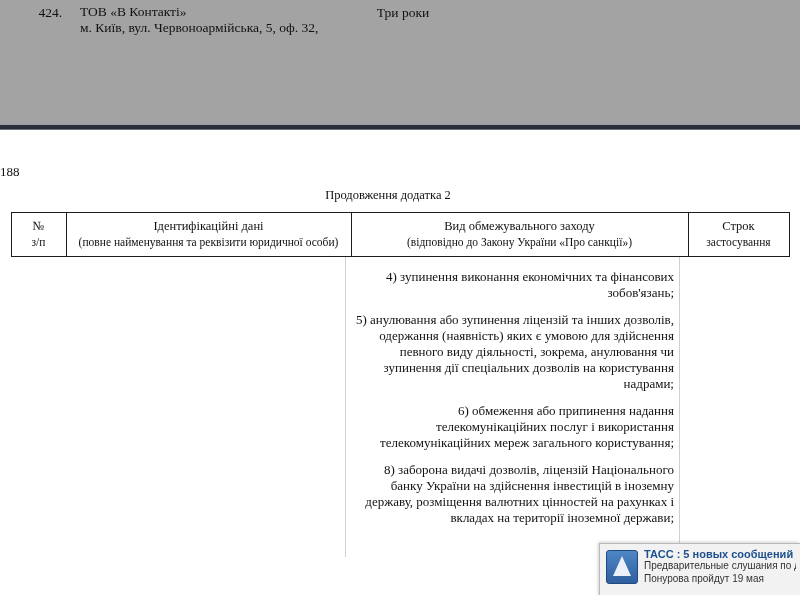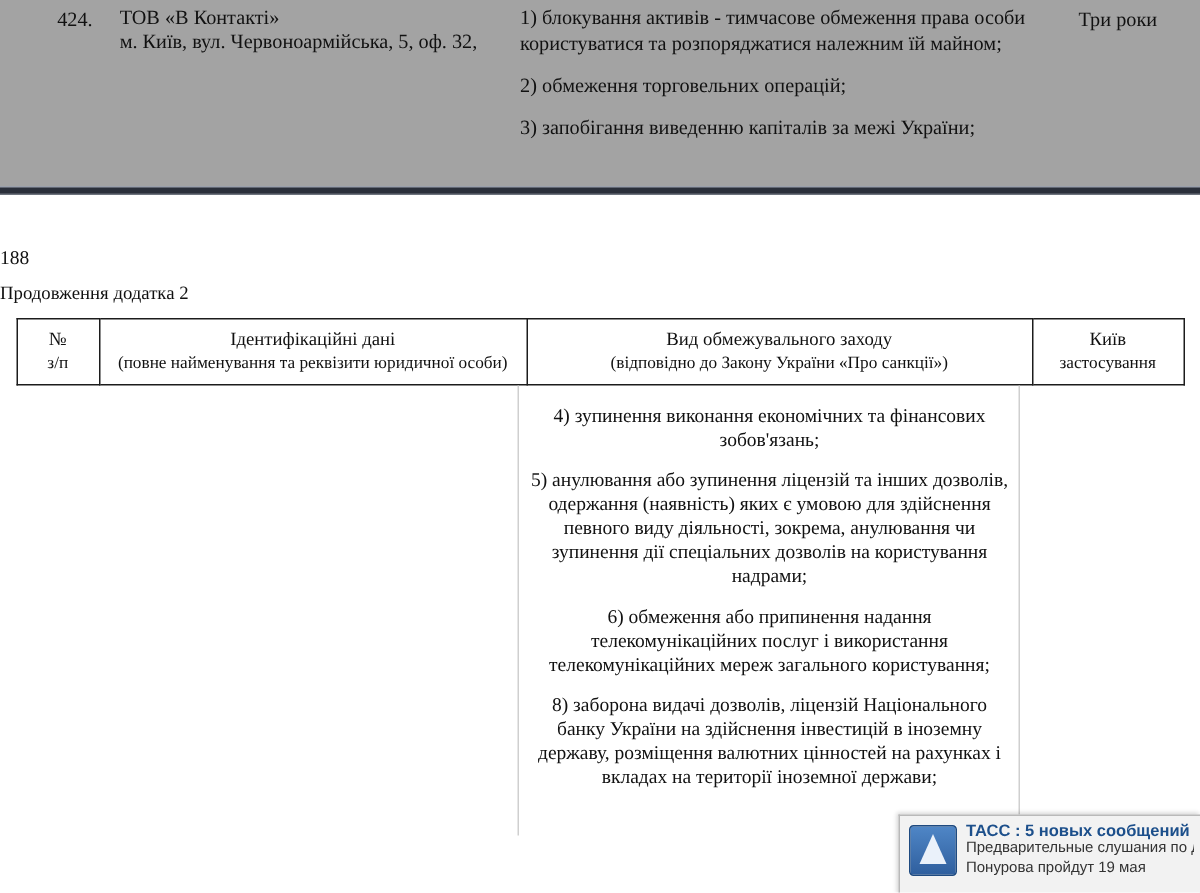--- a/index.html
+++ b/index.html
@@ -79,21 +79,21 @@
     position: relative;
     background: #ffffff;
     height: 439px;
     overflow: hidden;
   }
   .page-number {
     font-size: 13px;
     margin-top: 6px;
   }
   .continuation {
-    text-align: left;
+    text-align: center;
     font-size: 12.5px;
     padding-right: 24px;
     margin-top: 8px;
   }
 
   table.sanctions {
     border-collapse: collapse;
     margin: 9px auto 0 auto;
     width: 742px;
     table-layout: fixed;
@@ -125,21 +125,21 @@
   .measures-col {
     position: absolute;
     left: 352px;
     top: 12px;
     width: 322px;
     font-size: 13px;
     line-height: 1.23;
   }
   .measures-col p {
     margin: 0 0 11px 0;
-    text-align: center;
+    text-align: right;
   }
 
   
   .col-line {
     position: absolute;
     top: 0;
     width: 1px;
     background: #cfcfcf;
     height: 100%;
   }
@@ -210,25 +210,20 @@
 </head>
 <body>
 
 <div class="page-top">
   <div class="row-top">
     <div class="cell-num">424.</div>
     <div class="cell-ident">
       <div class="ln1">ТОВ «В Контакті»</div>
       <div class="ln2">м. Київ, вул. Червоноармійська, 5, оф. 32,</div>
     </div>
-    <div class="cell-measures">
-      <p>1) блокування активів - тимчасове обмеження права особи користуватися та розпоряджатися належним їй майном;</p>
-      <p>2) обмеження торговельних операцій;</p>
-      <p>3) запобігання виведенню капіталів за межі України;</p>
-    </div>
     <div class="cell-term">Три роки</div>
   </div>
 </div>
 
 <div class="page-gap"></div>
 <div class="page-gap-space"></div>
 
 <div class="page-bottom">
   <div class="page-number">188</div>
   <div class="continuation">Продовження додатка 2</div>
@@ -242,21 +237,21 @@
         </th>
         <th class="col-ident">
           <span>Ідентифікаційні дані</span>
           <span class="sub">(повне найменування та реквізити юридичної особи)</span>
         </th>
         <th class="col-measure">
           <span>Вид обмежувального заходу</span>
           <span class="sub">(відповідно до Закону України «Про санкції»)</span>
         </th>
         <th class="col-term">
-          <span>Київ</span>
+          <span>Строк</span>
           <span class="sub">застосування</span>
         </th>
       </tr>
     </thead>
   </table>
 
   <div class="body-area">
     <div class="col-line" style="left:345px;"></div>
     <div class="col-line" style="left:679px;"></div>
     <div class="measures-col">

